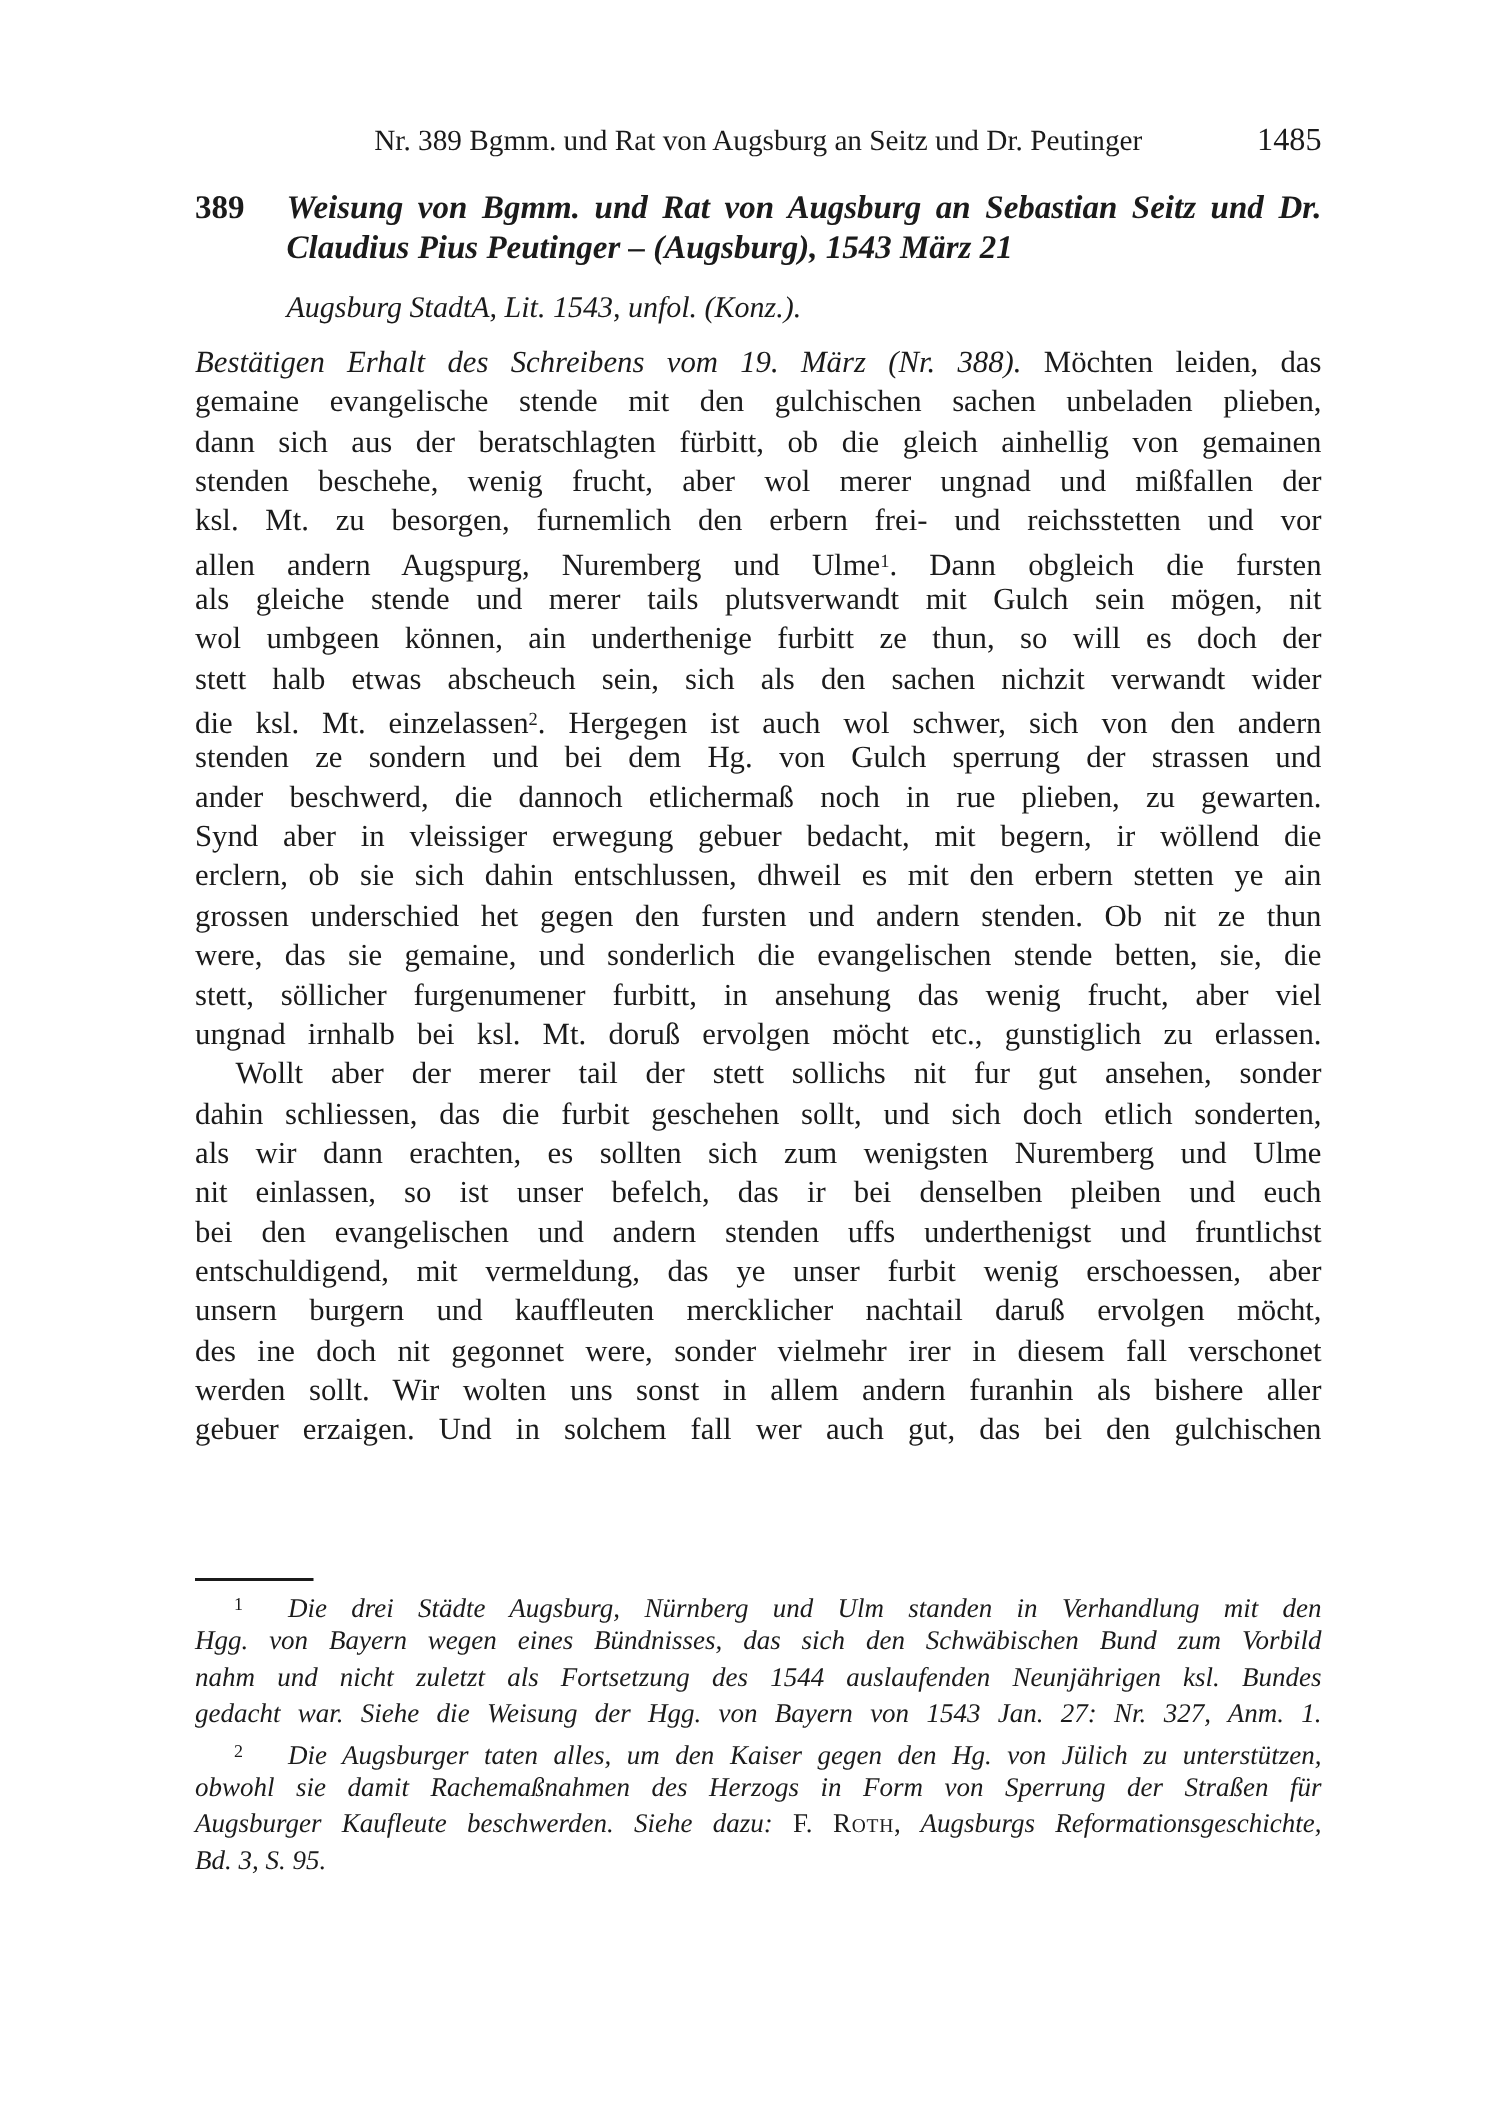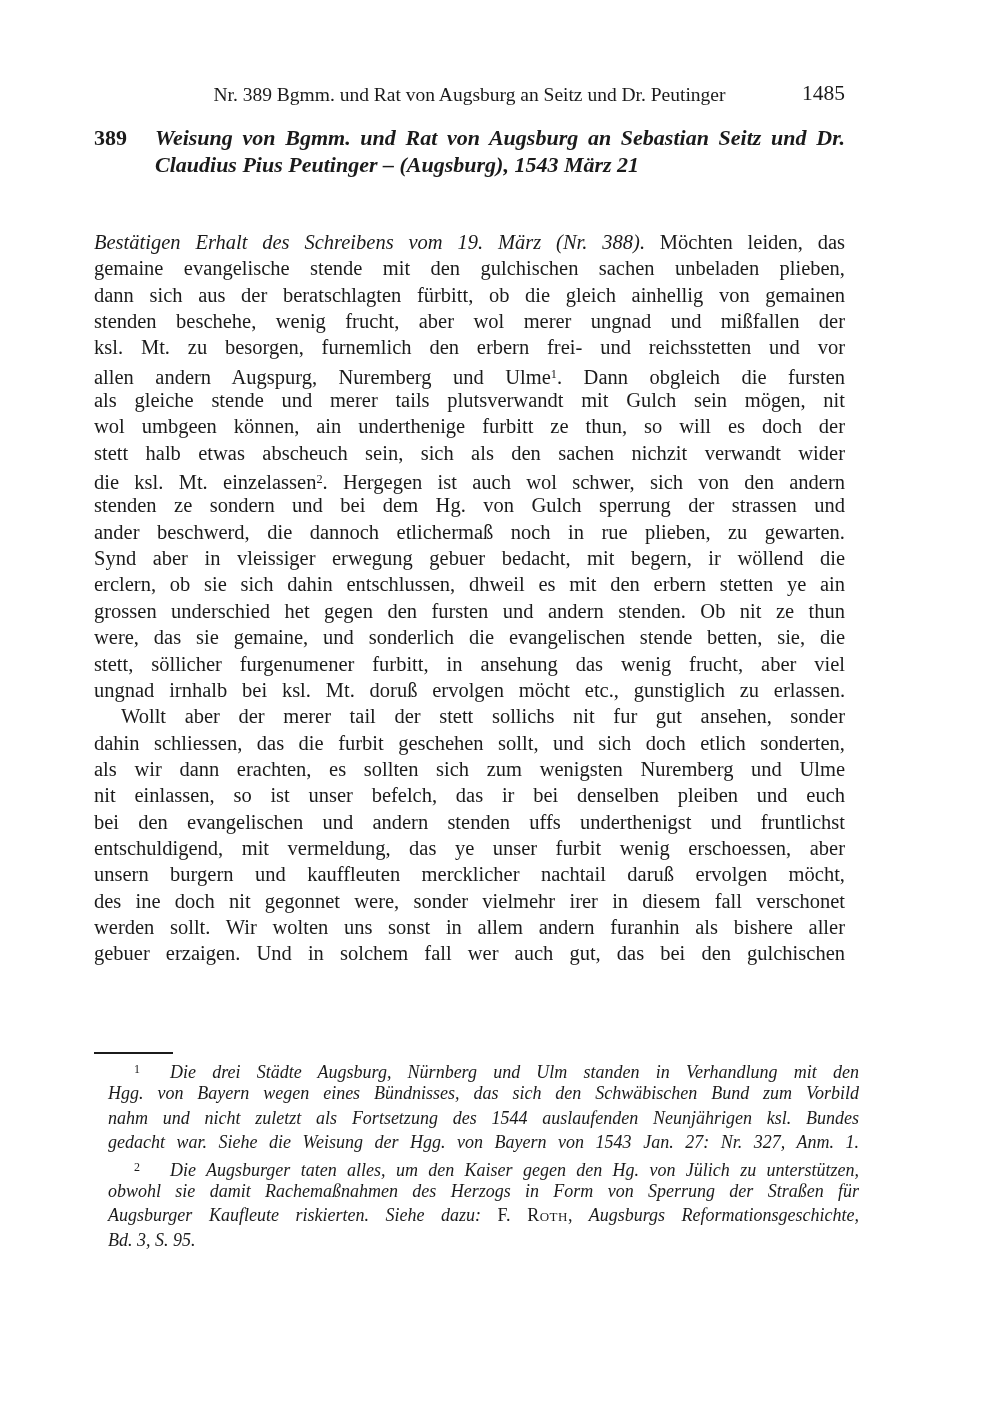--- a/index.html
+++ b/index.html
@@ -4,21 +4,21 @@
 <style>
   html, body { margin: 0; padding: 0; }
   body {
     width: 1004px; height: 1418px;
     background: #ffffff;
     color: #1b1b1b;
     font-family: "Liberation Serif", "DejaVu Serif", serif;
     position: relative;
     overflow: hidden;
   }
-  .page { position: absolute; inset: 0; }
+  .page { position: absolute; inset: 0; margin-left: 36px; }
 
   
   .running-header {
     position: absolute; left: 94px; top: 82px; width: 751px;
     font-size: 19.5px; line-height: 26px;
   }
   .running-title { text-align: center; }
   .pagenum {
     position: absolute; right: 0; top: -2px;
     font-size: 21.5px; line-height: 26px;
@@ -54,21 +54,21 @@
   .st-u  { font-style: normal; }
   .st-sc { font-style: normal; font-variant: small-caps; letter-spacing: 0.5px; }
   .st-sup { font-size: 0.6em; vertical-align: 0.45em; }
 
   
   .fn-rule {
     position: absolute; left: 94px; top: 1052px;
     width: 79px; height: 2px; background: #1b1b1b;
   }
   .footnotes {
-    position: absolute; left: 108px; top: 1057px; width: 751px;
+    position: absolute; left: 94px; top: 1057px; width: 751px;
     font-size: 18px; font-style: italic;
   }
   .footnotes .line { line-height: 24.4px; height: 24.4px; }
   .fn-first { text-indent: 26px; }
   .fn-num {
     font-style: normal; font-size: 12px;
     vertical-align: 5px; margin-right: 30px;
   }
 </style>
 </head>
@@ -82,20 +82,21 @@
   </div>
 
   <div class="entry-head">
     <span class="entry-num">389</span>
     <div class="entry-titles">
       <div class="entry-title-line stretch">Weisung von Bgmm. und Rat von Augsburg an Sebastian Seitz und Dr.</div>
       <div class="entry-title-line">Claudius Pius Peutinger – (Augsburg), 1543 März 21</div>
     </div>
   </div>
 
+  <div class="source">Augsburg StadtA, Lit. 1543, unfol. (Konz.).</div>
 
   <div class="body-text">
       <div>
         <div class="line"><span class="st-i">Bestätigen Erhalt des Schreibens vom 19. März (Nr. 388).</span><span class="st-u"> Möchten leiden, das</span></div>
         <div class="line"><span class="st-u">gemaine evangelische stende mit den gulchischen sachen unbeladen plieben,</span></div>
         <div class="line"><span class="st-u">dann sich aus der beratschlagten fürbitt, ob die gleich ainhellig von gemainen</span></div>
         <div class="line"><span class="st-u">stenden beschehe, wenig frucht, aber wol merer ungnad und mißfallen der</span></div>
         <div class="line"><span class="st-u">ksl. Mt. zu besorgen, furnemlich den erbern frei- und reichsstetten und vor</span></div>
         <div class="line"><span class="st-u">allen andern Augspurg, Nuremberg und Ulme</span><span class="st-sup">1</span><span class="st-u">. Dann obgleich die fursten</span></div>
         <div class="line"><span class="st-u">als gleiche stende und merer tails plutsverwandt mit Gulch sein mögen, nit</span></div>
@@ -130,18 +131,18 @@
   <div class="footnotes">
       <div>
         <div class="line fn-first"><span class="fn-num">1</span><span class="st-i">Die drei Städte Augsburg, Nürnberg und Ulm standen in Verhandlung mit den</span></div>
         <div class="line"><span class="st-i">Hgg. von Bayern wegen eines Bündnisses, das sich den Schwäbischen Bund zum Vorbild</span></div>
         <div class="line"><span class="st-i">nahm und nicht zuletzt als Fortsetzung des 1544 auslaufenden Neunjährigen ksl. Bundes</span></div>
         <div class="line"><span class="st-i">gedacht war. Siehe die Weisung der Hgg. von Bayern von 1543 Jan. 27: Nr. 327, Anm. 1.</span></div>
       </div>
       <div>
         <div class="line fn-first"><span class="fn-num">2</span><span class="st-i">Die Augsburger taten alles, um den Kaiser gegen den Hg. von Jülich zu unterstützen,</span></div>
         <div class="line"><span class="st-i">obwohl sie damit Rachemaßnahmen des Herzogs in Form von Sperrung der Straßen für</span></div>
-        <div class="line"><span class="st-i">Augsburger Kaufleute riskierten. Siehe dazu: </span><span class="st-u">F. </span><span class="st-sc">Roth</span><span class="st-u">,</span><span class="st-i"> Augsburgs Reformationsgeschichte,</span></div>
+        <div class="line"><span class="st-i">Augsburger Kaufleute beschwerden. Siehe dazu: </span><span class="st-u">F. </span><span class="st-sc">Roth</span><span class="st-u">,</span><span class="st-i"> Augsburgs Reformationsgeschichte,</span></div>
         <div class="line no-stretch"><span class="st-i">Bd. 3, S. 95.</span></div>
       </div>
     </div>
 
 </div>
 
 </body></html>

